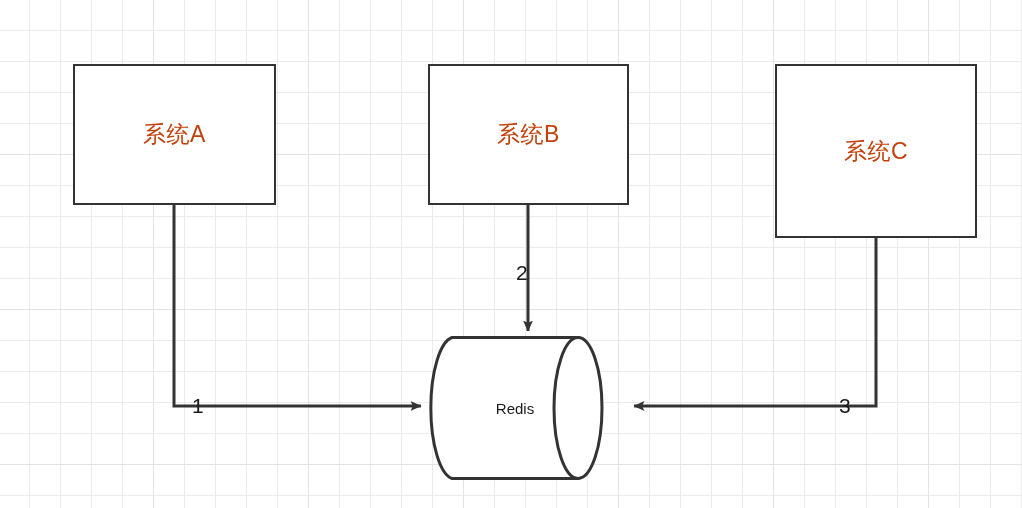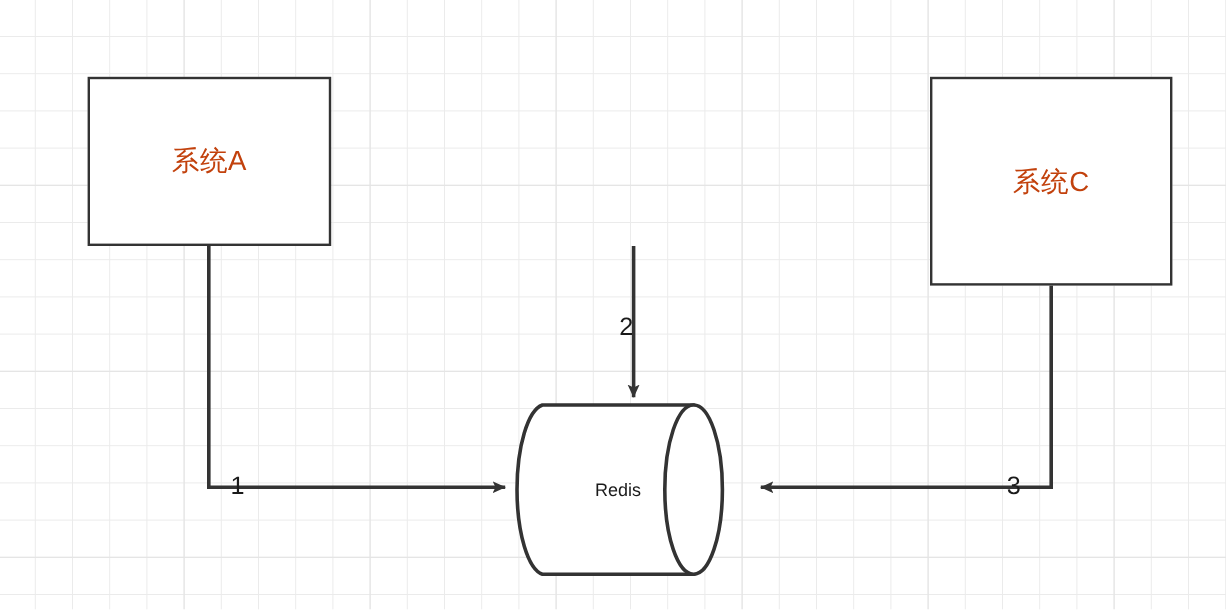--- a/index.html
+++ b/index.html
@@ -116,20 +116,23 @@
 
     <path d="M528,205 L528,331" fill="none" stroke="#333333" stroke-width="3" stroke-linecap="butt" marker-end="url(#arrow-down)"></path>
 
     <path d="M876,205 L876,406 L634,406" fill="none" stroke="#333333" stroke-width="3" stroke-linecap="butt" stroke-linejoin="miter" marker-end="url(#arrow-left)"></path>
   </svg>
 
   <div class="node-box" id="box-a">
     <span class="node-label">系统A</span>
   </div>
 
+  <div class="node-box" id="box-b">
+    <span class="node-label">系统B</span>
+  </div>
 
   <div class="node-box" id="box-c">
     <span class="node-label">系统C</span>
   </div>
 
   <div id="cylinder-wrap">
     <svg width="205" height="150" viewBox="0 0 205 150">
       <path d="M27,4.5 L153,4.5 A24,71 0 0 1 153,145.5 L27,145.5 A24,71 0 0 1 27,4.5 Z" fill="#ffffff" stroke="#333333" stroke-width="3"></path>
       <ellipse cx="153" cy="75" rx="24" ry="70.5" fill="#ffffff" stroke="#333333" stroke-width="3"></ellipse>
     </svg>

